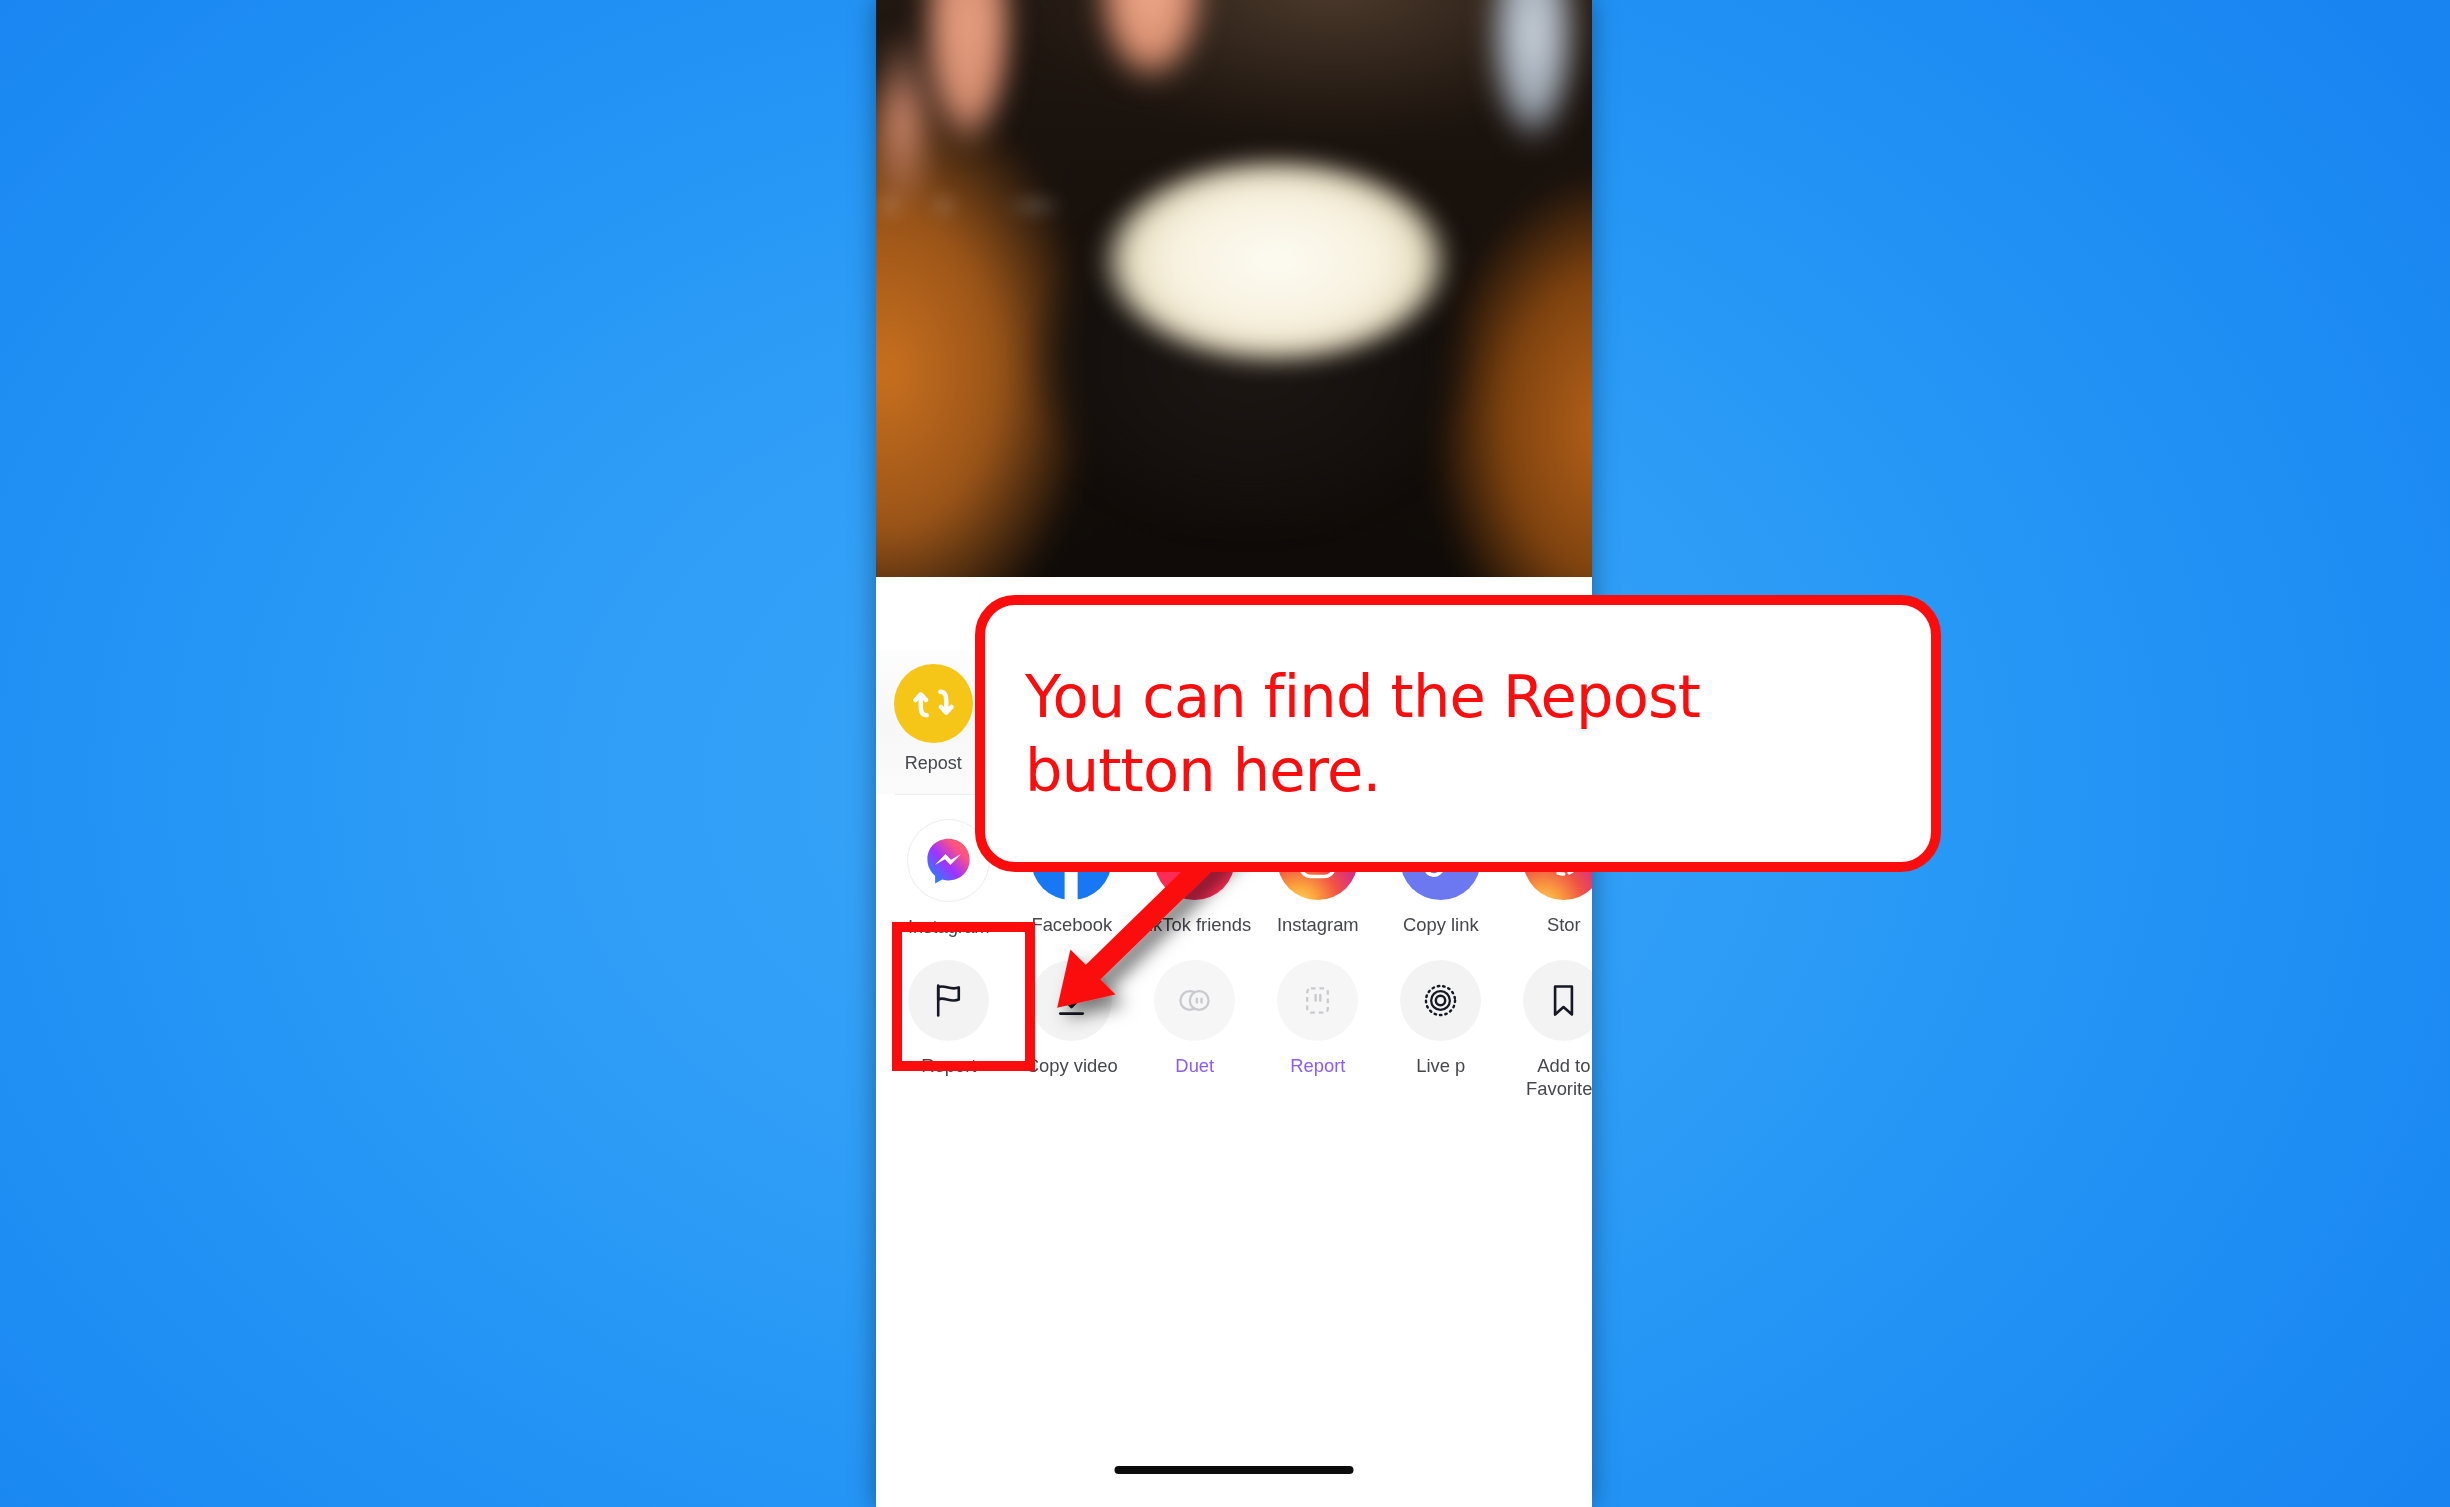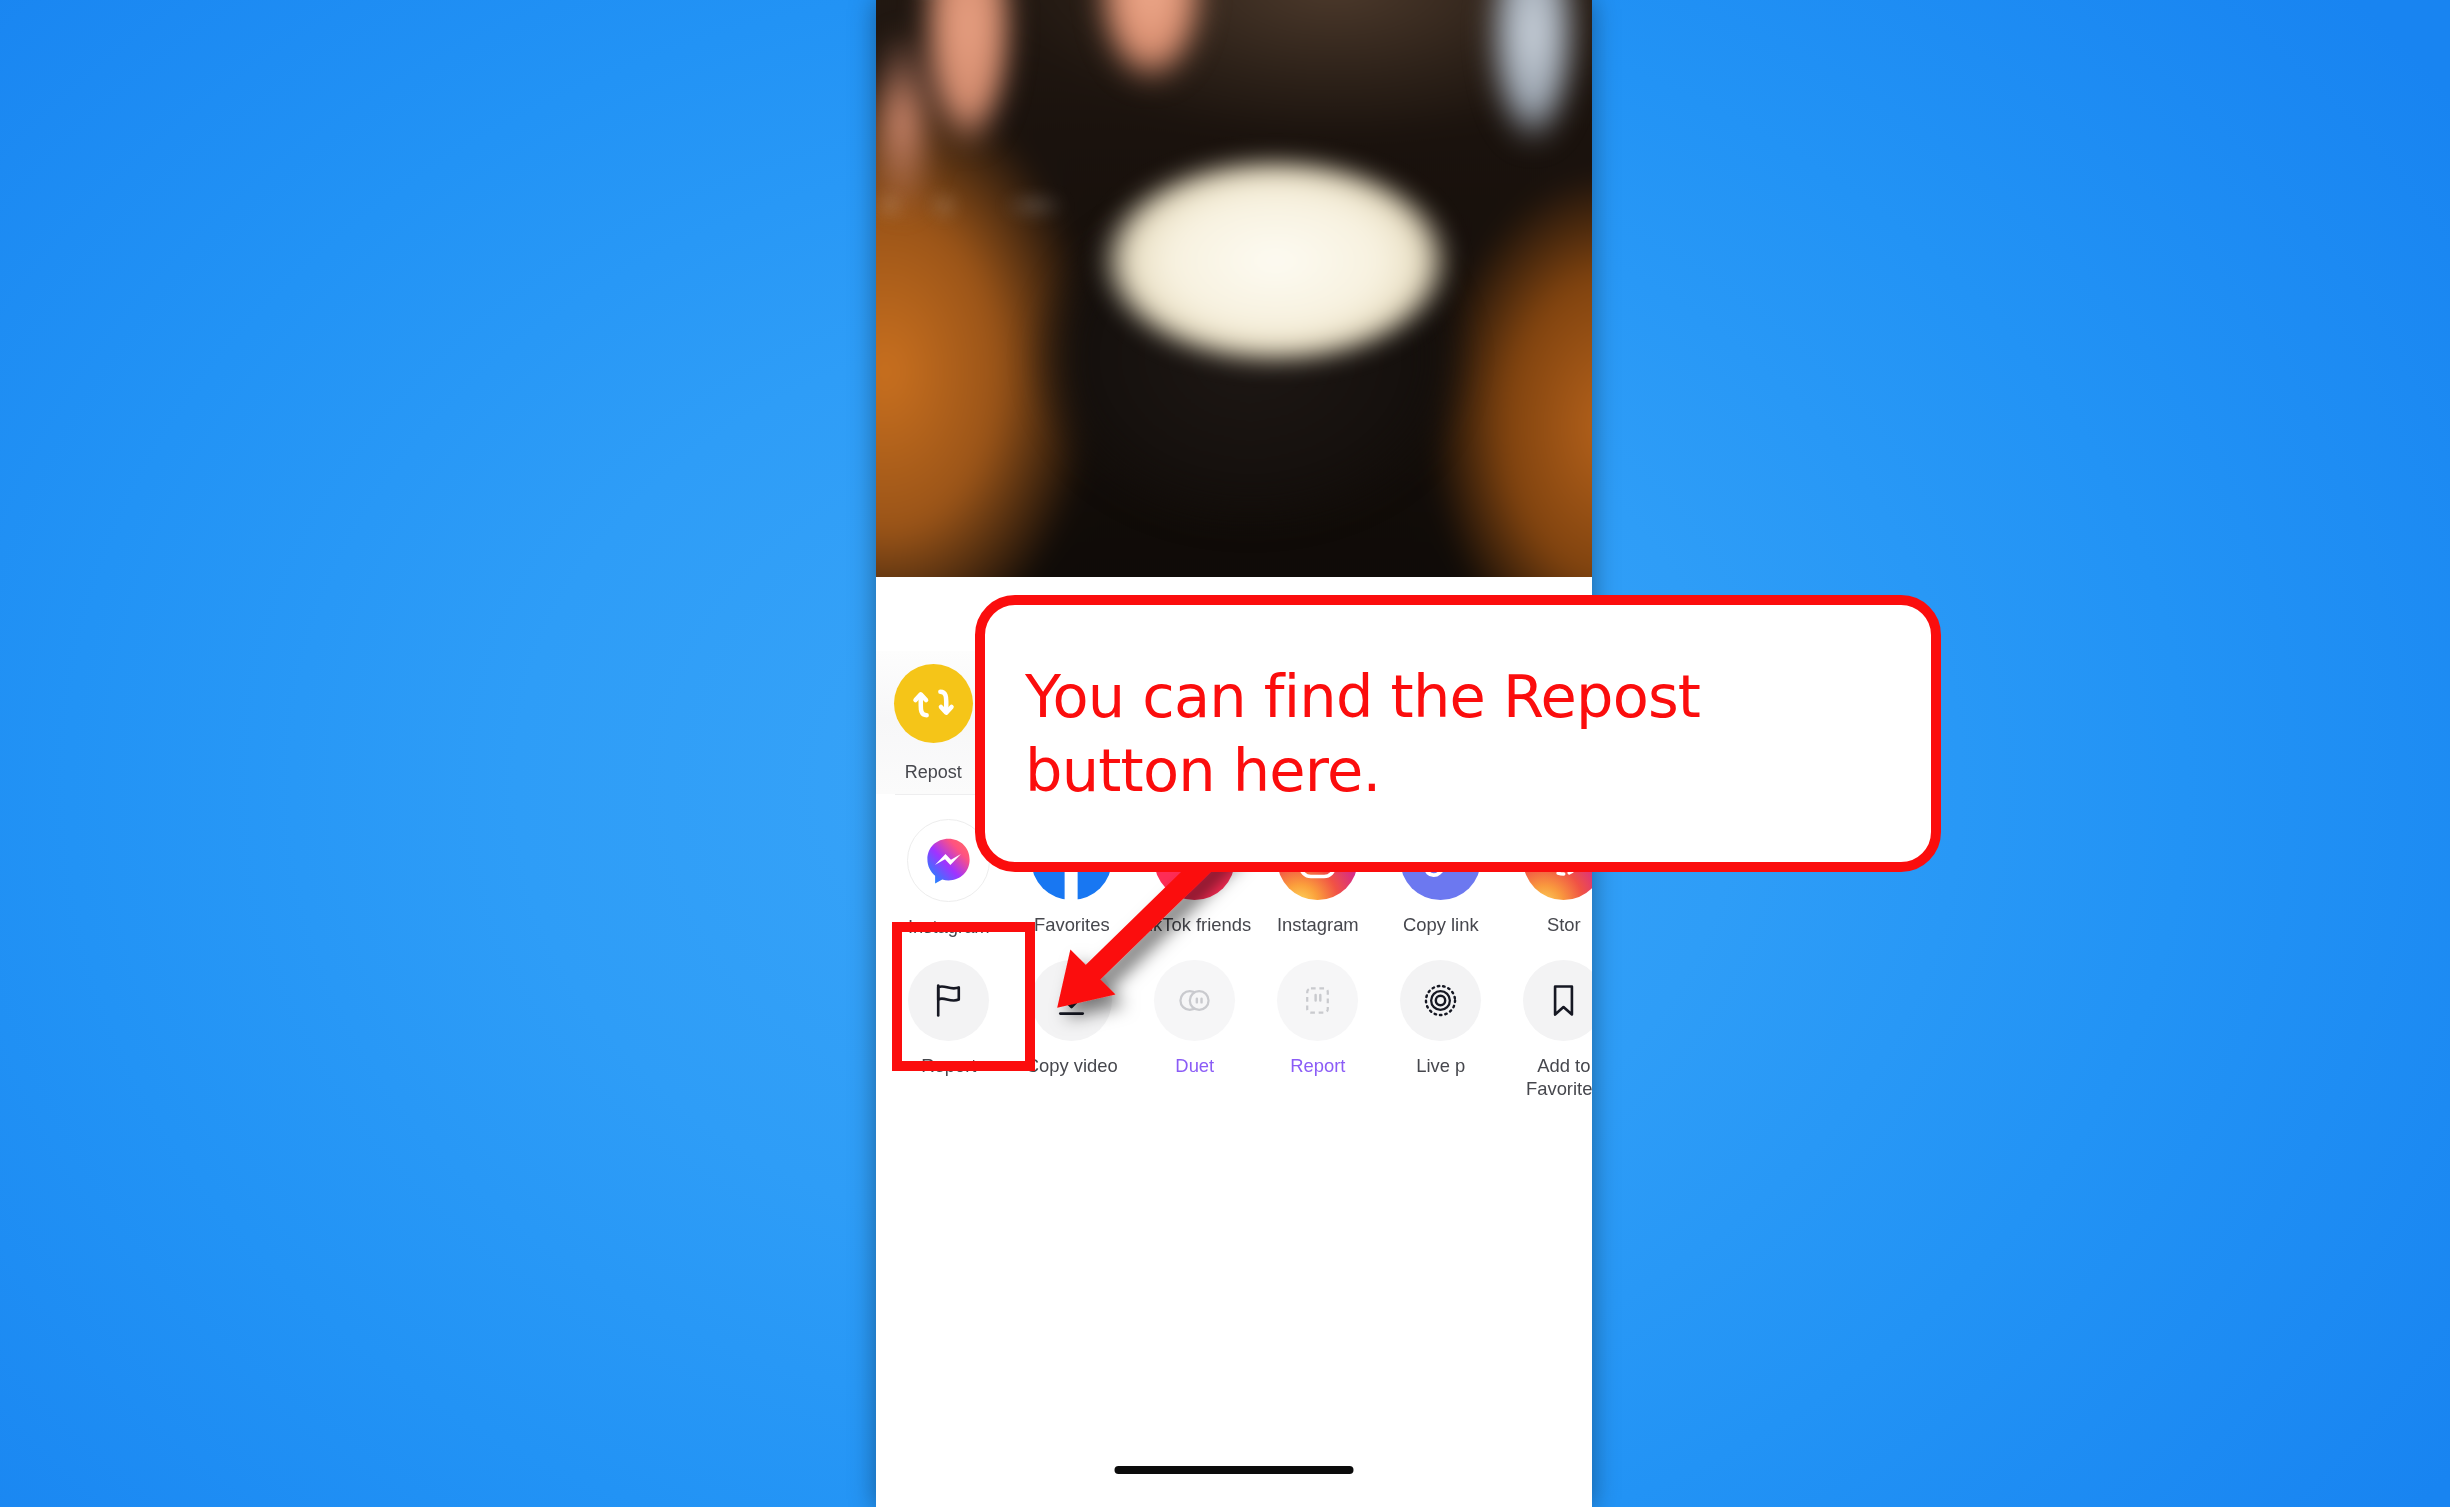--- a/index.html
+++ b/index.html
@@ -347,21 +347,21 @@
 
           <div class="contact" id="repost-cell">
             <div class="av" style="filter:none;opacity:1;background:#f5c518;display:flex;align-items:center;justify-content:center;">
               <svg width="47" height="47" viewBox="0 0 48 48" aria-hidden="true">
                 <path d="M17 36 C11 36 11 30 11 26 L11 17" fill="none" stroke="#ffffff" stroke-width="4.6" stroke-linecap="round"></path>
                 <path d="M5.6 20.5 L11 14.6 L16.4 20.5" fill="none" stroke="#ffffff" stroke-width="4.6" stroke-linecap="round" stroke-linejoin="round"></path>
                 <path d="M31 12 C37 12 37 18 37 22 L37 31" fill="none" stroke="#ffffff" stroke-width="4.6" stroke-linecap="round"></path>
                 <path d="M42.4 27.5 L37 33.4 L31.6 27.5" fill="none" stroke="#ffffff" stroke-width="4.6" stroke-linecap="round" stroke-linejoin="round"></path>
               </svg>
             </div>
-            <div class="app-label" style="margin-top:18px;font-size:18px;">Repost</div>
+            <div class="app-label" style="margin-top:9px;font-size:18px;">Repost</div>
           </div>
 
           <div class="contact">
             <div class="av" style="background:radial-gradient(circle at 50% 46%, #6b6b6b 0%, #9b9b9b 58%, #efefef 100%);"></div>
             <div class="nm" style="background:#b9b9bd;"></div>
           </div>
           <div class="contact">
             <div class="av" style="background:radial-gradient(circle at 50% 50%, #9a7d80 0%, #bba4a4 56%, #f0eeee 100%);"></div>
             <div class="nm" style="background:#c3b6b6;"></div>
           </div>
@@ -402,21 +402,21 @@
           </div>
           <div class="app-label">Instagram</div>
         </div>
 
         <div class="app-cell">
           <div class="app-icon bg-facebook">
             <svg width="81" height="81" viewBox="0 0 86 86" aria-hidden="true">
               <path d="M49.5 86 V53.6 h10.9 l2.1-12.7 H49.5 v-8.2 c0-3.5 1.7-6.9 7.2-6.9 h5.6 V14.9 s-5.1-.9-9.9-.9 c-10.1 0-16.7 6.1-16.7 17.2 v9.7 H24.1 v12.7 h11.6 V86 z" fill="#ffffff"></path>
             </svg>
           </div>
-          <div class="app-label">Favorites</div>
+          <div class="app-label">Facebook</div>
         </div>
 
         <div class="app-cell">
           <div class="app-icon bg-tiktokfriends">
             <svg width="47" height="47" viewBox="0 0 50 50" aria-hidden="true">
               <path d="M8 15 H42 L25 43 L20.5 30.5 z" fill="#ffffff"></path>
               <path d="M20.5 30.5 L42 15 L25 43 z" fill="#fe2c55" opacity="0.22"></path>
             </svg>
           </div>
           <div class="app-label">TikTok

